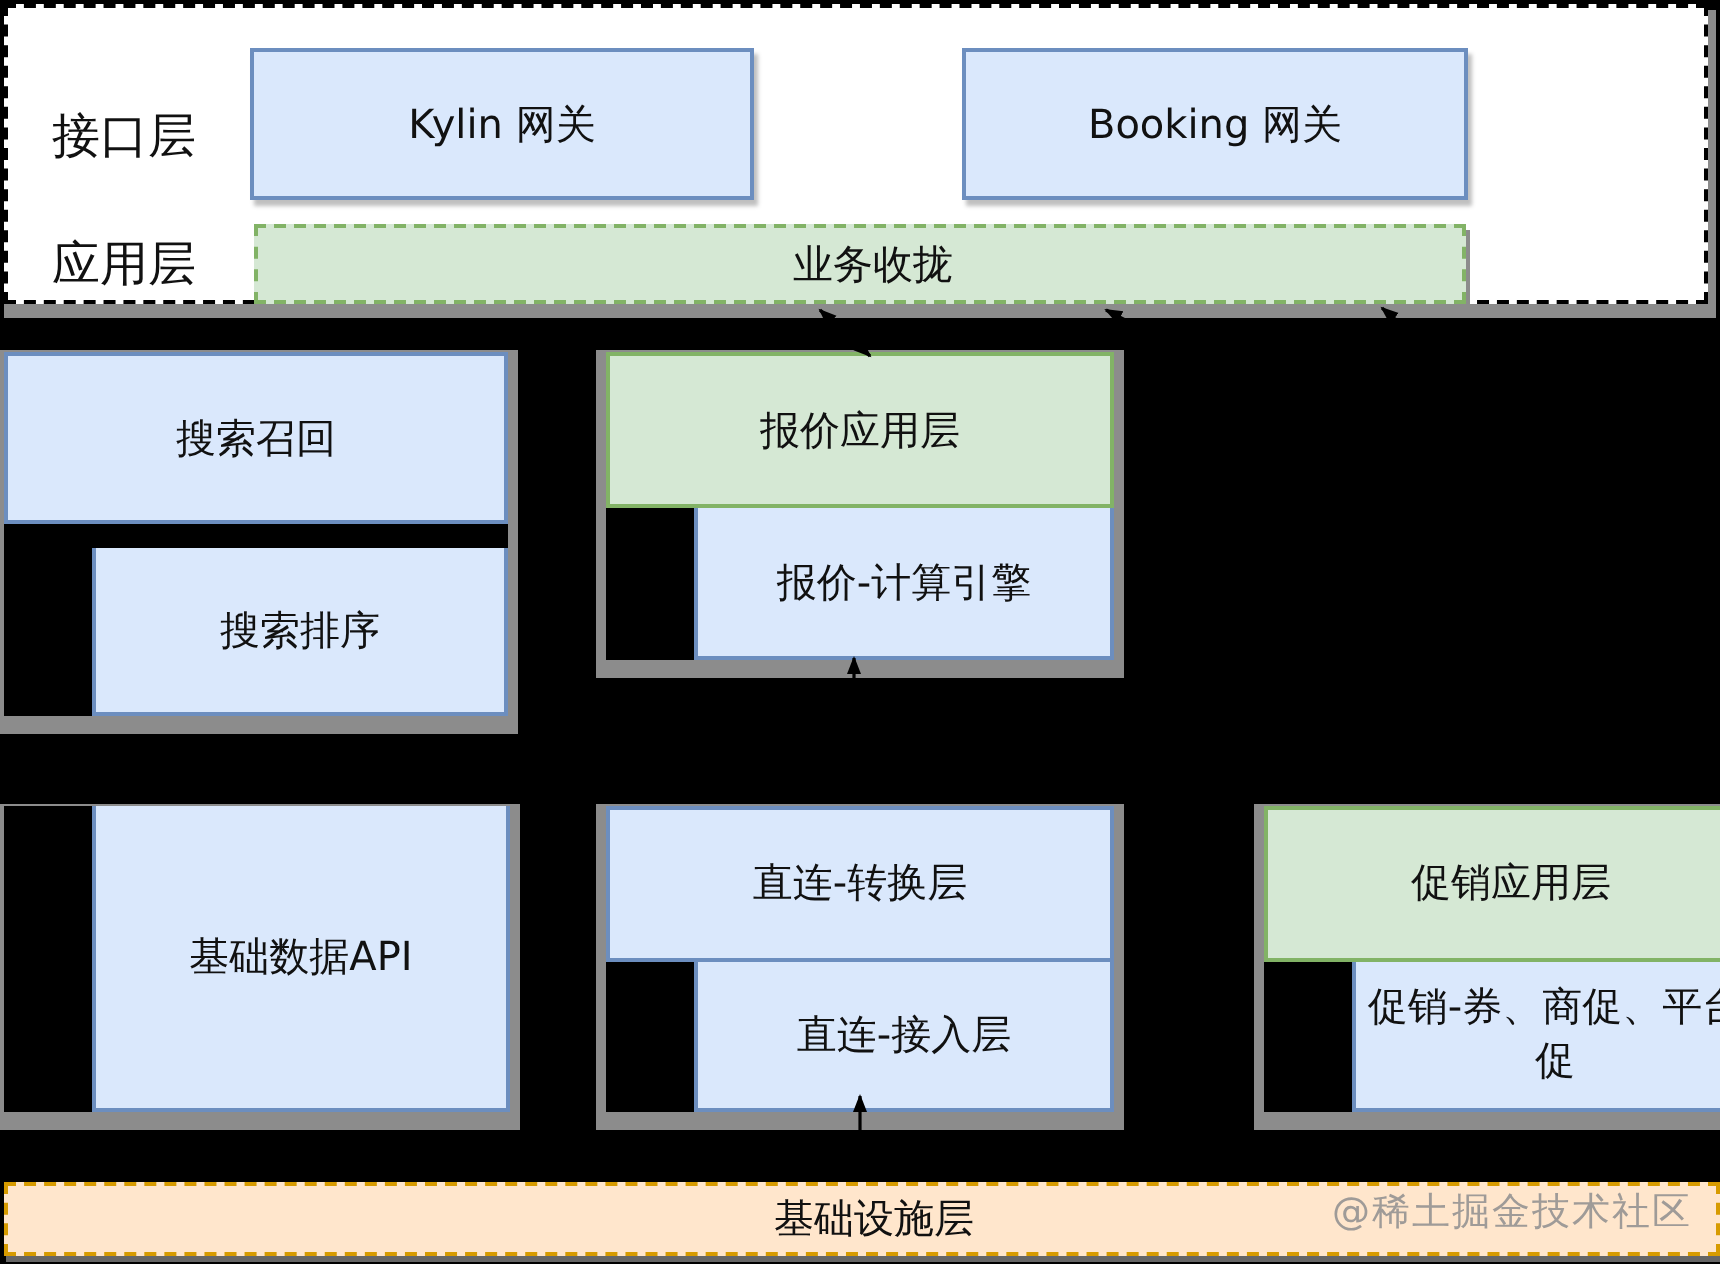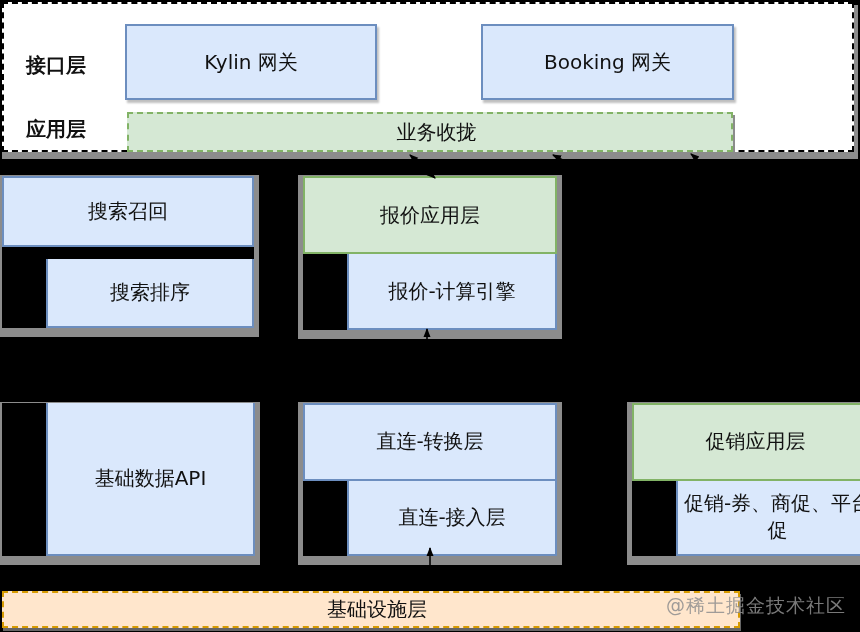--- a/index.html
+++ b/index.html
@@ -13,21 +13,21 @@
   .center{display:flex;align-items:center;justify-content:center;text-align:left;}
 
   
   .top-container{
     left:2px;top:2px;width:852px;height:150px;
     background:var(--container-fill,#fff);
     border:2px dashed var(--container-border,#000);
     box-shadow:2px 5px 0 2px var(--shadow,#8c8c8c);
     z-index:1;
   }
-  .layer-label{font-size:20px;z-index:2;font-weight:bold;}
+  .layer-label{font-size:24px;z-index:2;}
   .lbl-interface{left:26px;top:52px;width:72px;height:24px;}
   .lbl-application{left:26px;top:116px;width:72px;height:24px;}
 
   .gateway{
     background:var(--blue-fill,#DAE8FC);
     border:2px solid var(--blue-border,#6C8EBF);
     font-size:20px;z-index:2;
     box-shadow:2px 3px 2px rgba(0,0,0,0.25);
   }
   .kylin{left:125px;top:24px;width:252px;height:76px;}
@@ -45,30 +45,30 @@
   
   .group{position:absolute;box-sizing:border-box;z-index:2;
     box-shadow:0 4px 0 5px var(--shadow,#8c8c8c);
     display:flex;flex-direction:column;}
   .cell{flex:1;display:flex;align-items:center;justify-content:center;
     text-align:center;font-size:20px;box-sizing:border-box;
     border:2px solid var(--blue-border,#6C8EBF);background:var(--blue-fill,#DAE8FC);}
   .cell.green{border-color:var(--green-border,#82B366);background:var(--green-fill,#D5E8D4);}
   .cell:last-child{border-top:none;margin-left:44px;}
 
-  .g-search  {left:2px;  top:176px;width:252px;height:152px;gap:12px;}
+  .g-search  {left:2px;  top:176px;width:252px;height:182px;gap:12px;}
   .g-quote   {left:303px;top:176px;width:254px;height:154px;}
   .g-order   {left:604px;top:176px;width:247px;height:154px;}
   .g-basedata{left:2px;  top:403px;width:253px;height:153px;}
   .g-direct  {left:303px;top:403px;width:254px;height:153px;}
   .g-promo   {left:632px;top:403px;width:247px;height:153px;}
 
   
   .infra{
-    left:2px;top:591px;width:738px;height:37px;
+    left:2px;top:591px;width:858px;height:37px;
     background:var(--orange-fill,#FFE6CC);
     border:2px dashed var(--orange-border,#D79B00);
     font-size:20px;z-index:2;
     box-shadow:1px 3px 0 0 #666;
     padding-left:12px;
   }
 
   .watermark{
     right:14px;top:593px;z-index:6;
     font-size:19px;letter-spacing:1px;

